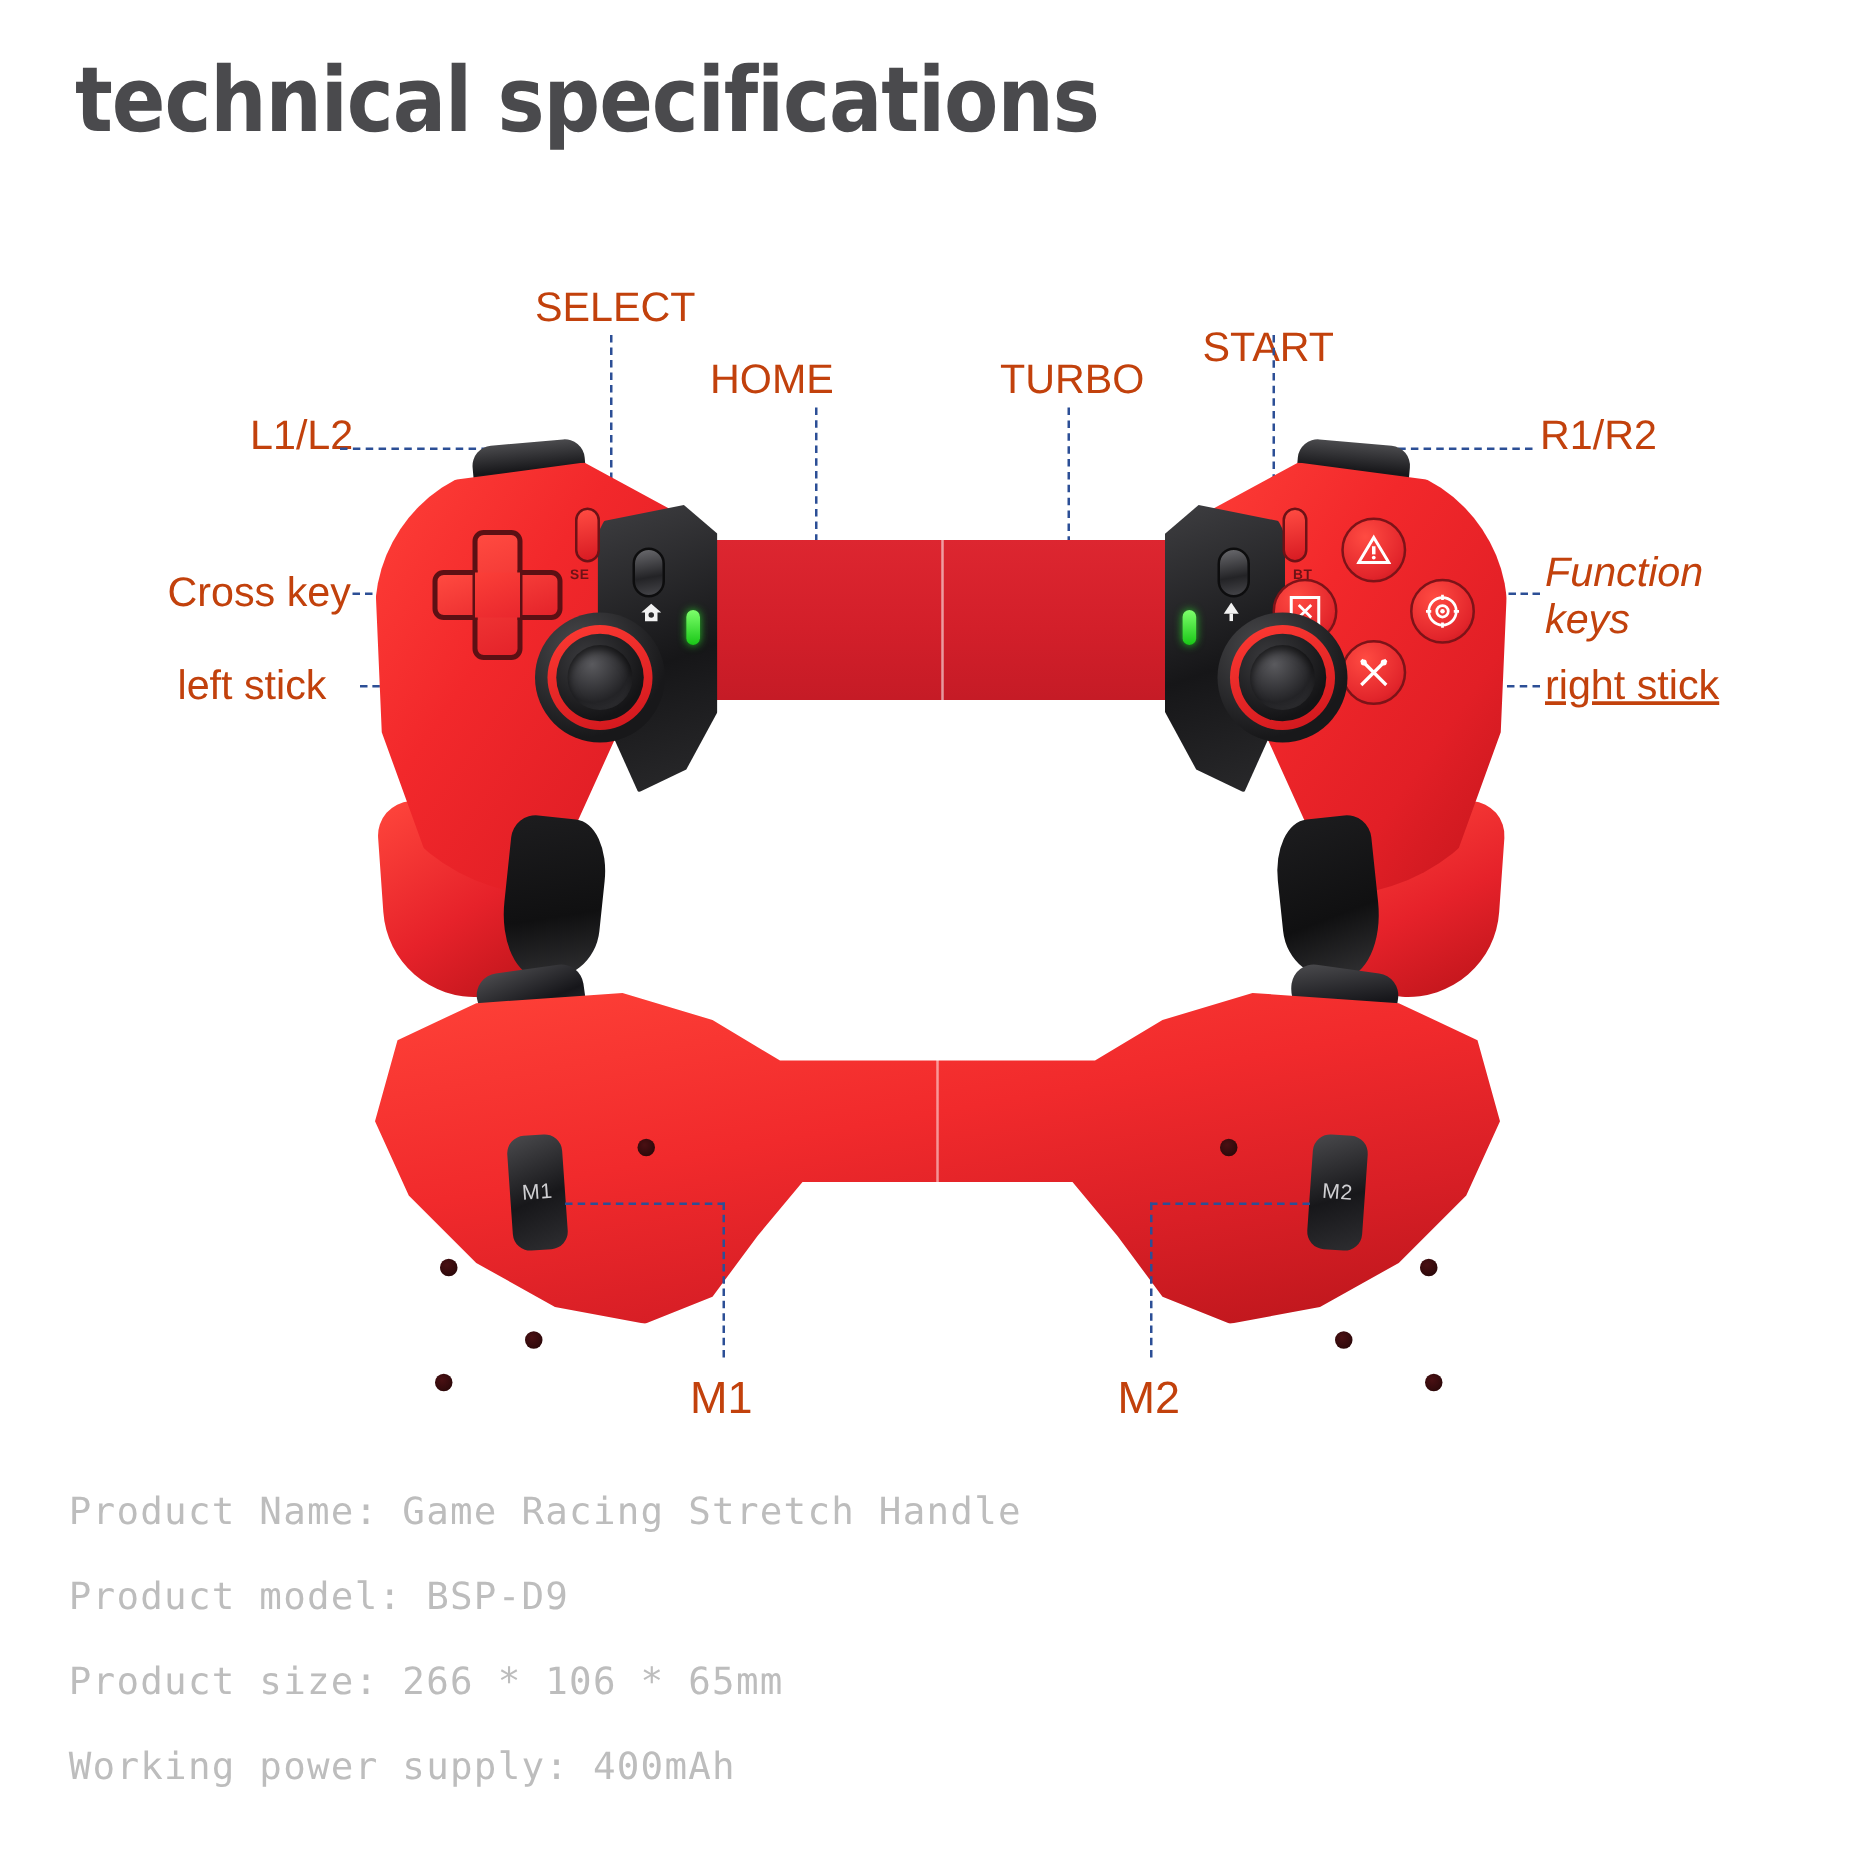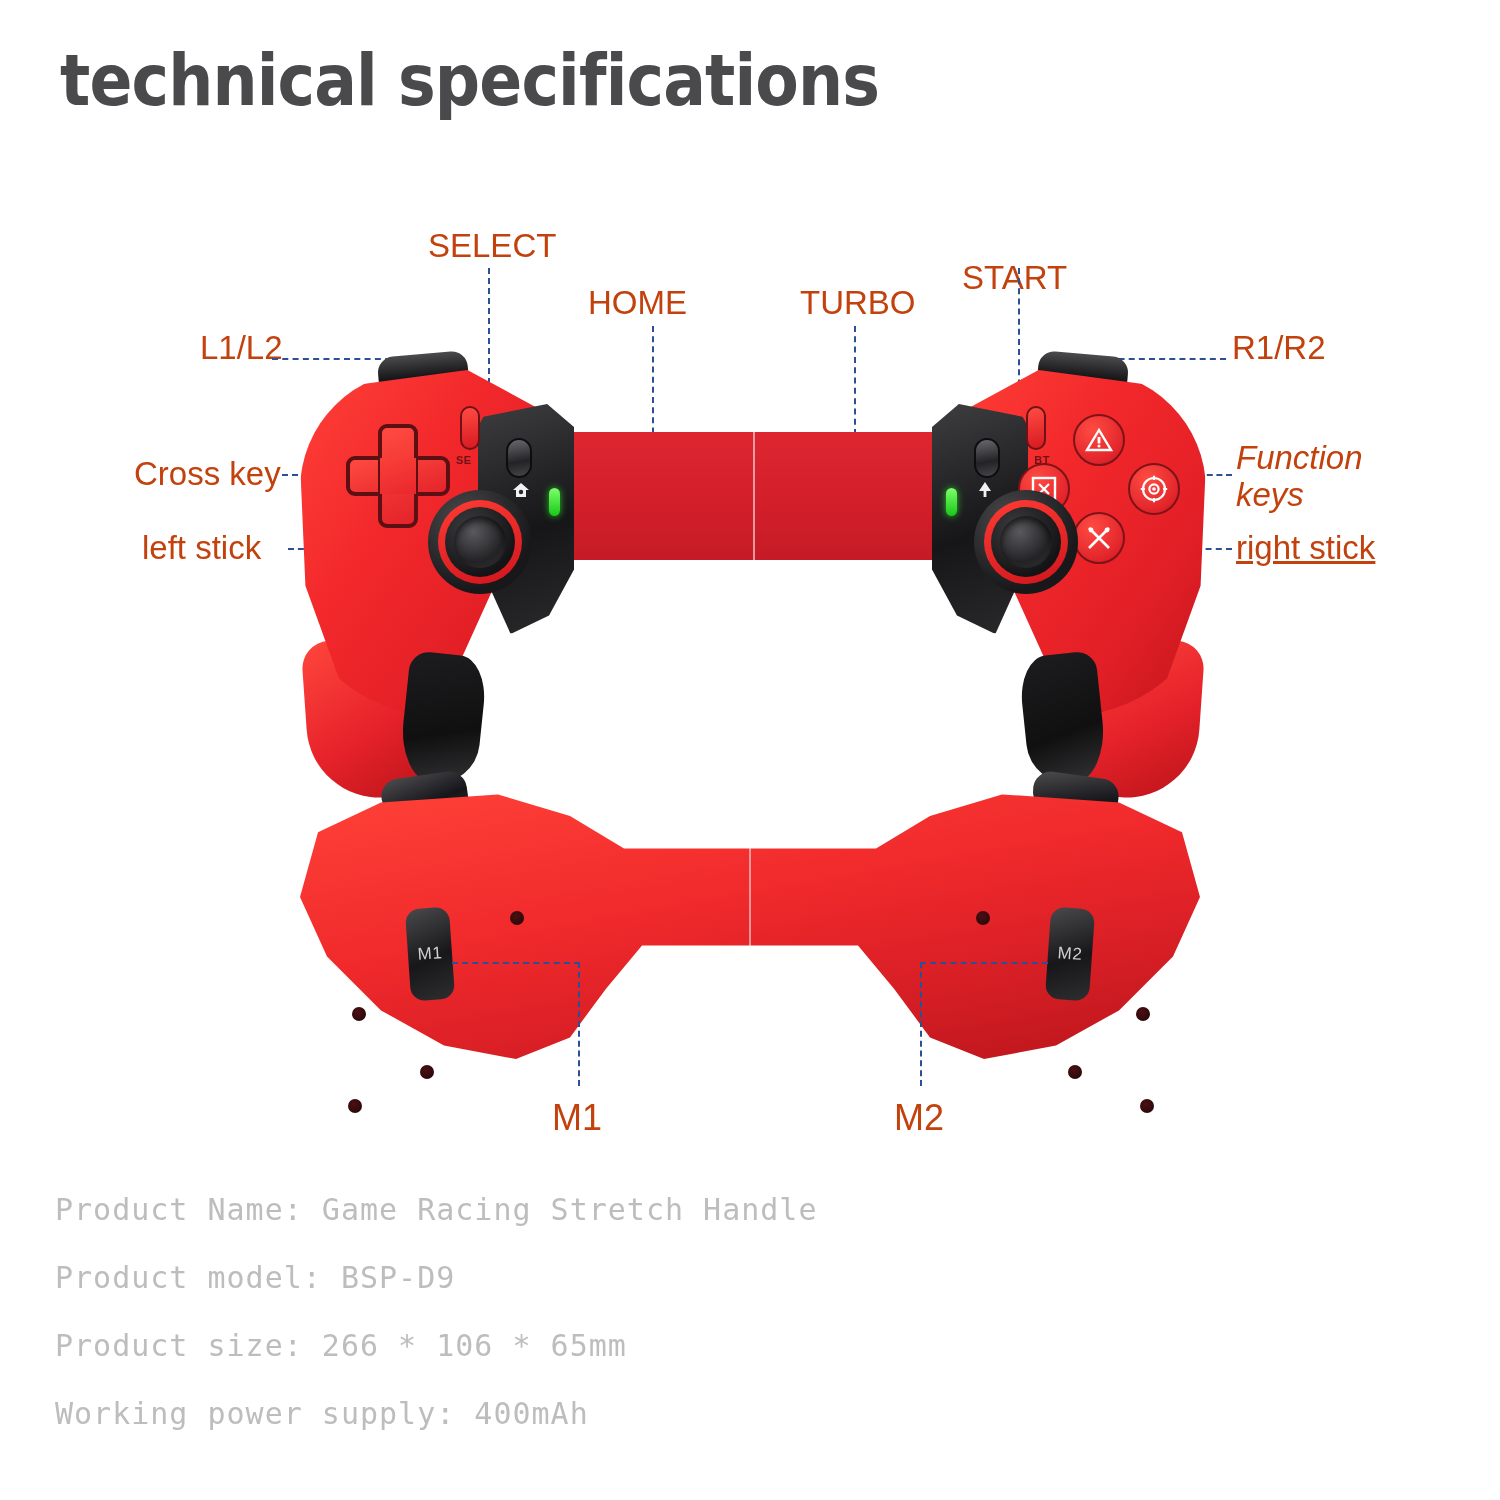--- a/index.html
+++ b/index.html
@@ -235,21 +235,21 @@
 </style>
 </head>
 <body>
 
 <div class="page">
 
   <div id="page-title">technical specifications</div>
 
   <div class="lbl" style="left:168px;top:330px;margin-left:32px;">L1/L2</div>
   <div class="lbl" style="left:428px;top:228px;">SELECT</div>
-  <div class="lbl" style="left:588px;top:285px;">HOME</div>
+  <div class="lbl" style="left:568px;top:285px;">HOME</div>
   <div class="lbl" style="left:800px;top:285px;">TURBO</div>
   <div class="lbl" style="left:962px;top:212px;margin-top:48px;">START</div>
   <div class="lbl" style="left:1232px;top:330px;">R1/R2</div>
   <div class="lbl" style="left:134px;top:456px;">Cross key</div>
   <div class="lbl w2" style="left:1236px;top:440px;">Function keys</div>
   <div class="lbl" style="left:142px;top:530px;">left stick</div>
   <div class="lbl" style="left:1236px;top:530px;text-decoration:underline;">right stick</div>
 
   <div class="lead-h" style="left:272px;top:358px;width:150px;"></div>
   <div class="lead-v" style="left:422px;top:358px;height:48px;"></div>

